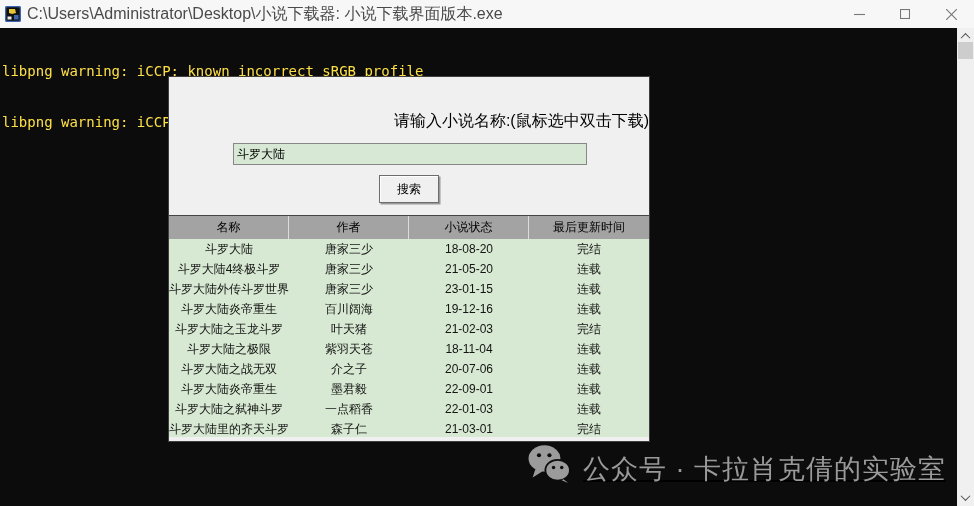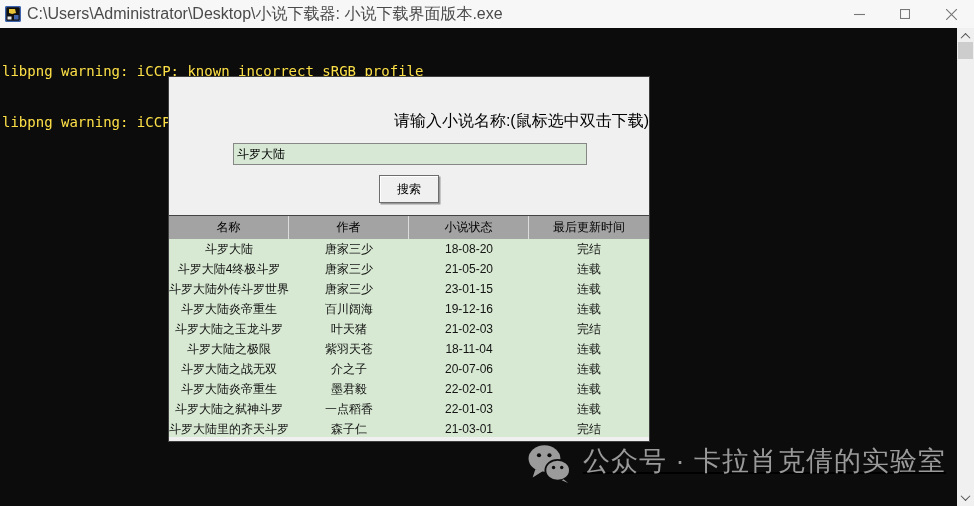--- a/index.html
+++ b/index.html
@@ -99,21 +99,21 @@
   .tbody { background:#d7e9d2; }
   .trow { display:flex; height:20px; }
   .tcell {
     flex:1 1 25%; display:flex; align-items:center; justify-content:center;
     font-size:12px; color:#141414; overflow:hidden; white-space:nowrap;
   }
 
   
   .watermark {
     position:absolute; right:28px; top:443px; height:44px;
-    display:flex; align-items:flex-start; gap:12px;text-decoration:underline;
+    display:flex; align-items:flex-end; gap:12px;text-decoration:underline;
   }
   .wm-text { font-size:27px; color:#9a9a9a; letter-spacing:1px; white-space:nowrap; }
 </style>
 </head>
 <body>
 
 <div class="screen">
 
   <div class="console-titlebar">
     <div class="console-app-icon">
@@ -212,21 +212,21 @@
           </div>
           <div class="trow">
             <div class="tcell">斗罗大陆之战无双</div>
             <div class="tcell">介之子</div>
             <div class="tcell">20-07-06</div>
             <div class="tcell">连载</div>
           </div>
           <div class="trow">
             <div class="tcell">斗罗大陆炎帝重生</div>
             <div class="tcell">墨君毅</div>
-            <div class="tcell">22-02-01</div>
+            <div class="tcell">22-09-01</div>
             <div class="tcell">连载</div>
           </div>
           <div class="trow">
             <div class="tcell">斗罗大陆之弑神斗罗</div>
             <div class="tcell">一点稻香</div>
             <div class="tcell">22-01-03</div>
             <div class="tcell">连载</div>
           </div>
           <div class="trow">
             <div class="tcell">斗罗大陆里的齐天斗罗</div>

